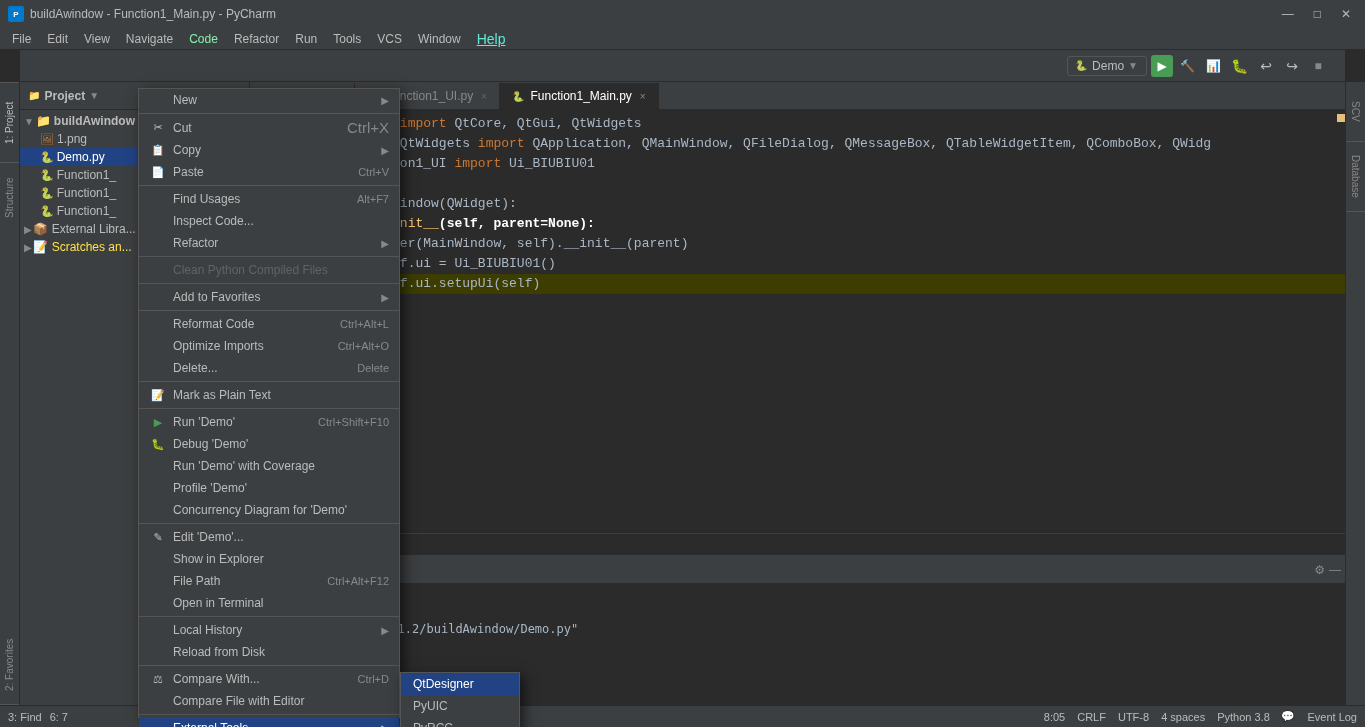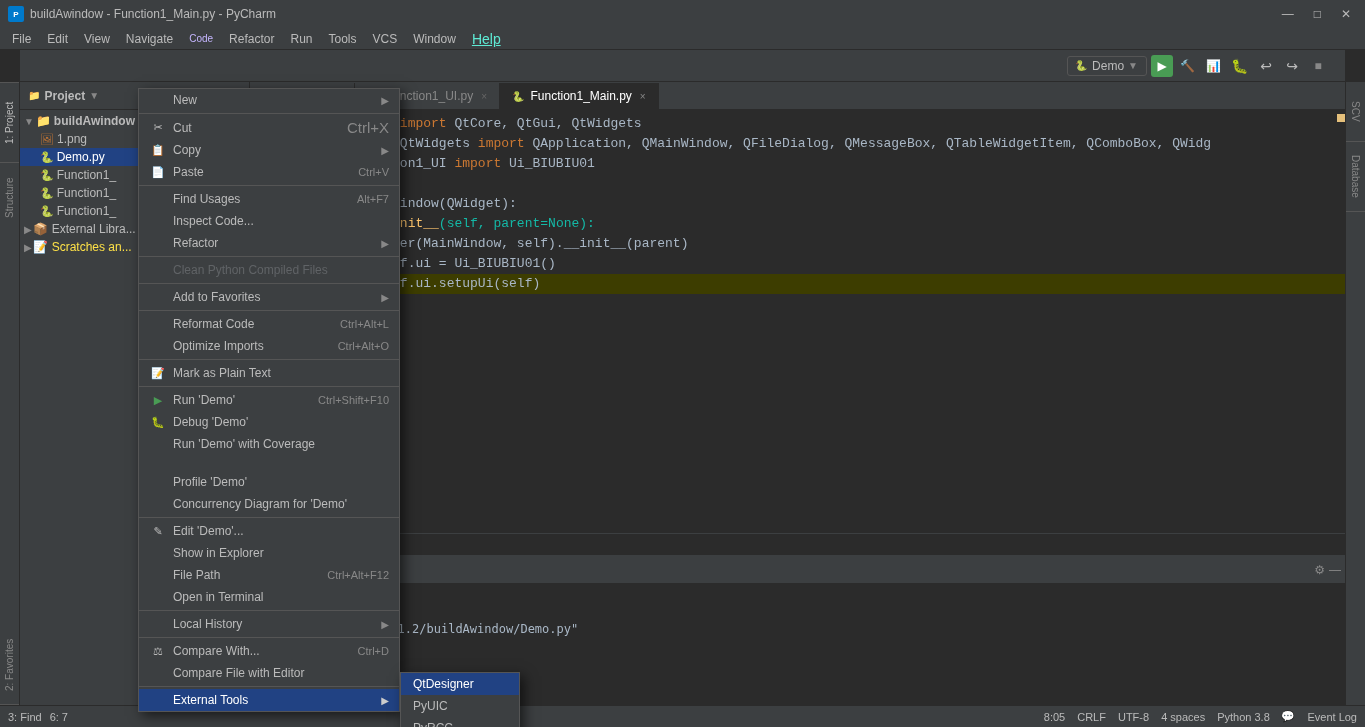--- a/index.html
+++ b/index.html
@@ -41,21 +41,21 @@
       <span style="color:#bbbbbb; font-size:12px; cursor:pointer; padding:2px 6px;">□</span>
       <span style="color:#bbbbbb; font-size:12px; cursor:pointer; padding:2px 6px;">✕</span>
     </div>
   </div>
 
   <div id="menubar" style="position:absolute; top:28px; left:0; right:0; height:22px; background:#3c3f41; display:flex; align-items:center; padding:0 4px; border-bottom:1px solid #2b2b2b; z-index:100;">
     <span style="padding:2px 8px; color:#bbbbbb; font-size:12px; cursor:pointer;">File</span>
     <span style="padding:2px 8px; color:#bbbbbb; font-size:12px; cursor:pointer;">Edit</span>
     <span style="padding:2px 8px; color:#bbbbbb; font-size:12px; cursor:pointer;">View</span>
     <span style="padding:2px 8px; color:#bbbbbb; font-size:12px; cursor:pointer;">Navigate</span>
-    <span style="padding:2px 8px; color:#c4b5fd; font-size:10px; cursor:pointer;">Code</span>
+    <span style="padding:2px 8px; color:#86efac; font-size:12px; cursor:pointer;">Code</span>
     <span style="padding:2px 8px; color:#bbbbbb; font-size:12px; cursor:pointer;">Refactor</span>
     <span style="padding:2px 8px; color:#bbbbbb; font-size:12px; cursor:pointer;">Run</span>
     <span style="padding:2px 8px; color:#bbbbbb; font-size:12px; cursor:pointer;">Tools</span>
     <span style="padding:2px 8px; color:#bbbbbb; font-size:12px; cursor:pointer;">VCS</span>
     <span style="padding:2px 8px; color:#bbbbbb; font-size:12px; cursor:pointer;">Window</span>
     <span style="padding:2px 8px; color:#5eead4; font-size:14px; cursor:pointer;text-decoration:underline;">Help</span>
   </div>
 
   <div id="toolbar" style="position:absolute; top:50px; left:20px; right:20px; height:32px; background:#3c3f41; display:flex; align-items:center; padding:0 8px; gap:4px; border-bottom:1px solid #2b2b2b; justify-content:flex-end; z-index:99;">
     <div style="display:flex; align-items:center; gap:4px; margin-right:8px;">
@@ -195,21 +195,21 @@
 
         <div style="display:flex; min-height:20px;">
           <div style="width:40px; min-width:40px; text-align:right; padding-right:8px; color:#606366; font-size:12px; user-select:none; line-height:20px;"></div>
           <div style="width:20px; min-width:20px;"></div>
           <div style="flex:1; padding-left:4px; white-space:pre; line-height:20px;"><span style="color:#cc7832;">class</span> <span style="color:#a9b7c6;">MainWindow(QWidget):</span></div>
         </div>
 
         <div style="display:flex; min-height:20px;">
           <div style="width:40px; min-width:40px; text-align:right; padding-right:8px; color:#606366; font-size:12px; user-select:none; line-height:20px;"></div>
           <div style="width:20px; min-width:20px;"></div>
-          <div style="flex:1; padding-left:4px; white-space:pre; line-height:20px;">    <span style="color:#cc7832;">def</span> <span style="color:#ffc66d;">__init__</span><span style="color:#14b8a6;">(self, parent=None):</span></div>
+          <div style="flex:1; padding-left:4px; white-space:pre; line-height:20px;">    <span style="color:#cc7832;">def</span> <span style="color:#ffc66d;">__init__</span><span style="color:#ffffff;font-weight:bold;">(self, parent=None):</span></div>
         </div>
 
         <div style="display:flex; min-height:20px;">
           <div style="width:40px; min-width:40px; text-align:right; padding-right:8px; color:#606366; font-size:12px; user-select:none; line-height:20px;"></div>
           <div style="width:20px; min-width:20px;"></div>
           <div style="flex:1; padding-left:4px; white-space:pre; line-height:20px;">        <span style="color:#a9b7c6;">super(MainWindow, self).__init__(parent)</span></div>
         </div>
 
         <div style="display:flex; min-height:20px;">
           <div style="width:40px; min-width:40px; text-align:right; padding-right:8px; color:#606366; font-size:12px; user-select:none; line-height:20px;"></div>
@@ -344,20 +344,25 @@
       <span style="flex:1;">Reformat Code</span>
       <span style="color:#888; font-size:11px;">Ctrl+Alt+L</span>
     </div>
 
     <div style="display:flex; align-items:center; padding:3px 10px; cursor:pointer; font-size:12px; color:#bbbbbb; min-height:22px;">
       <div style="width:18px; margin-right:6px;"></div>
       <span style="flex:1;">Optimize Imports</span>
       <span style="color:#888; font-size:11px;">Ctrl+Alt+O</span>
     </div>
 
+    <div style="display:flex; align-items:center; padding:3px 10px; cursor:pointer; font-size:12px; color:#bbbbbb; min-height:22px;">
+      <div style="width:18px; margin-right:6px;"></div>
+      <span style="flex:1;">Delete...</span>
+      <span style="color:#888; font-size:11px;">Delete</span>
+    </div>
     <div style="height:1px; background:#555; margin:2px 0;"></div>
 
     <div style="display:flex; align-items:center; padding:3px 10px; cursor:pointer; font-size:12px; color:#bbbbbb; min-height:22px;">
       <div style="width:18px; margin-right:6px; display:flex; align-items:center; justify-content:center; font-size:11px;">📝</div>
       <span style="flex:1;">Mark as Plain Text</span>
     </div>
     <div style="height:1px; background:#555; margin:2px 0;"></div>
 
     <div style="display:flex; align-items:center; padding:3px 10px; cursor:pointer; font-size:12px; color:#bbbbbb; min-height:22px;">
       <div style="width:18px; margin-right:6px; display:flex; align-items:center; justify-content:center; font-size:11px; color:#499c54;">▶</div>
@@ -368,21 +373,21 @@
     <div style="display:flex; align-items:center; padding:3px 10px; cursor:pointer; font-size:12px; color:#bbbbbb; min-height:22px;">
       <div style="width:18px; margin-right:6px; display:flex; align-items:center; justify-content:center; font-size:11px;">🐛</div>
       <span style="flex:1;">Debug 'Demo'</span>
     </div>
 
     <div style="display:flex; align-items:center; padding:3px 10px; cursor:pointer; font-size:12px; color:#bbbbbb; min-height:22px;">
       <div style="width:18px; margin-right:6px;"></div>
       <span style="flex:1;">Run 'Demo' with Coverage</span>
     </div>
 
-    <div style="display:flex; align-items:center; padding:3px 10px; cursor:pointer; font-size:12px; color:#bbbbbb; min-height:22px;margin-top:16px;">
+    <div style="display:flex; align-items:center; padding:3px 10px; cursor:pointer; font-size:12px; color:#bbbbbb; min-height:22px;">
       <div style="width:18px; margin-right:6px;"></div>
       <span style="flex:1;">Profile 'Demo'</span>
     </div>
 
     <div style="display:flex; align-items:center; padding:3px 10px; cursor:pointer; font-size:12px; color:#bbbbbb; min-height:22px;">
       <div style="width:18px; margin-right:6px;"></div>
       <span style="flex:1;">Concurrency Diagram for 'Demo'</span>
     </div>
     <div style="height:1px; background:#555; margin:2px 0;"></div>
 
@@ -407,20 +412,24 @@
       <span style="flex:1;">Open in Terminal</span>
     </div>
     <div style="height:1px; background:#555; margin:2px 0;"></div>
 
     <div style="display:flex; align-items:center; padding:3px 10px; cursor:pointer; font-size:12px; color:#bbbbbb; min-height:22px;">
       <div style="width:18px; margin-right:6px;"></div>
       <span style="flex:1;">Local History</span>
       <span style="color:#888; font-size:10px;">▶</span>
     </div>
 
+    <div style="display:flex; align-items:center; padding:3px 10px; cursor:pointer; font-size:12px; color:#bbbbbb; min-height:22px;">
+      <div style="width:18px; margin-right:6px;"></div>
+      <span style="flex:1;">Reload from Disk</span>
+    </div>
     <div style="height:1px; background:#555; margin:2px 0;"></div>
 
     <div style="display:flex; align-items:center; padding:3px 10px; cursor:pointer; font-size:12px; color:#bbbbbb; min-height:22px;">
       <div style="width:18px; margin-right:6px; display:flex; align-items:center; justify-content:center; font-size:11px;">⚖</div>
       <span style="flex:1;">Compare With...</span>
       <span style="color:#888; font-size:11px;">Ctrl+D</span>
     </div>
 
     <div style="display:flex; align-items:center; padding:3px 10px; cursor:pointer; font-size:12px; color:#bbbbbb; min-height:22px;">
       <div style="width:18px; margin-right:6px;"></div>

